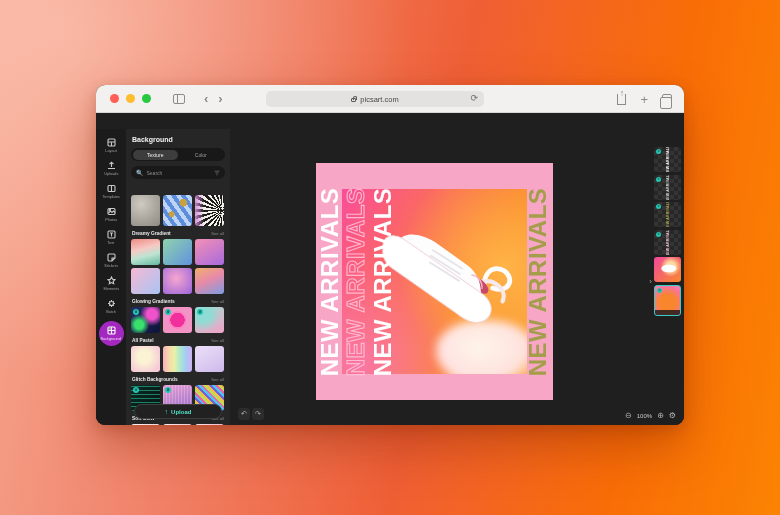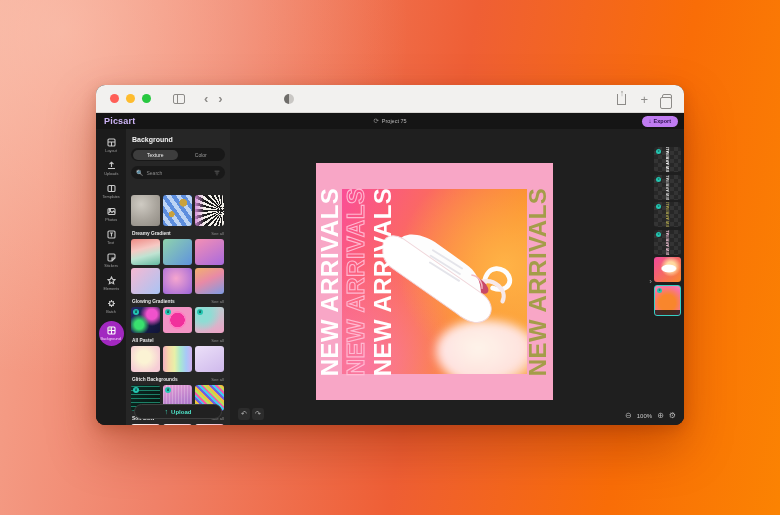--- a/index.html
+++ b/index.html
@@ -130,39 +130,33 @@
   <div class="chrome">
     <div class="dots">
         <div class="dot" style="background: rgb(255, 95, 87);"></div>
         <div class="dot" style="background: rgb(254, 188, 46);"></div>
         <div class="dot" style="background: rgb(40, 200, 64);"></div>
       </div>
     <div class="sidebar-glyph"></div>
     <div class="nav-ch" style="margin-left:14px;">‹</div>
     <div class="nav-ch">›</div>
     <div class="shield"></div>
+    <div class="addr">
+      <div class="lock"></div>
+      <span>picsart.com</span>
+      <span class="reload">⟳</span>
+    </div>
     <div class="right-icons">
       <div class="share-glyph"></div>
       <div class="plus-glyph">+</div>
       <div class="tabs-glyph"></div>
     </div>
   </div>
 
   <div class="app">
-    <div class="topbar">
-      <span class="logo">Picsart</span>
-      <div class="proj">
-        <span class="sync">⟳</span>
-        <span>Project 75</span>
-      </div>
-      <div class="export-btn" style="background: rgb(192, 124, 242);">
-        <span class="dl">↓</span>
-        <span>Export</span>
-      </div>
-    </div>
 
     <div class="rail" id="rail">
         <div class="rail-item">
           <svg viewBox="0 0 9 9">
             <rect x="1" y="1" width="7" height="7" rx="1"></rect>
             <path d="M1,4 h7 M4.5,4 v4"></path>
           </svg>
           <span class="lbl">Layout</span>
         </div>
         <div class="rail-item">

